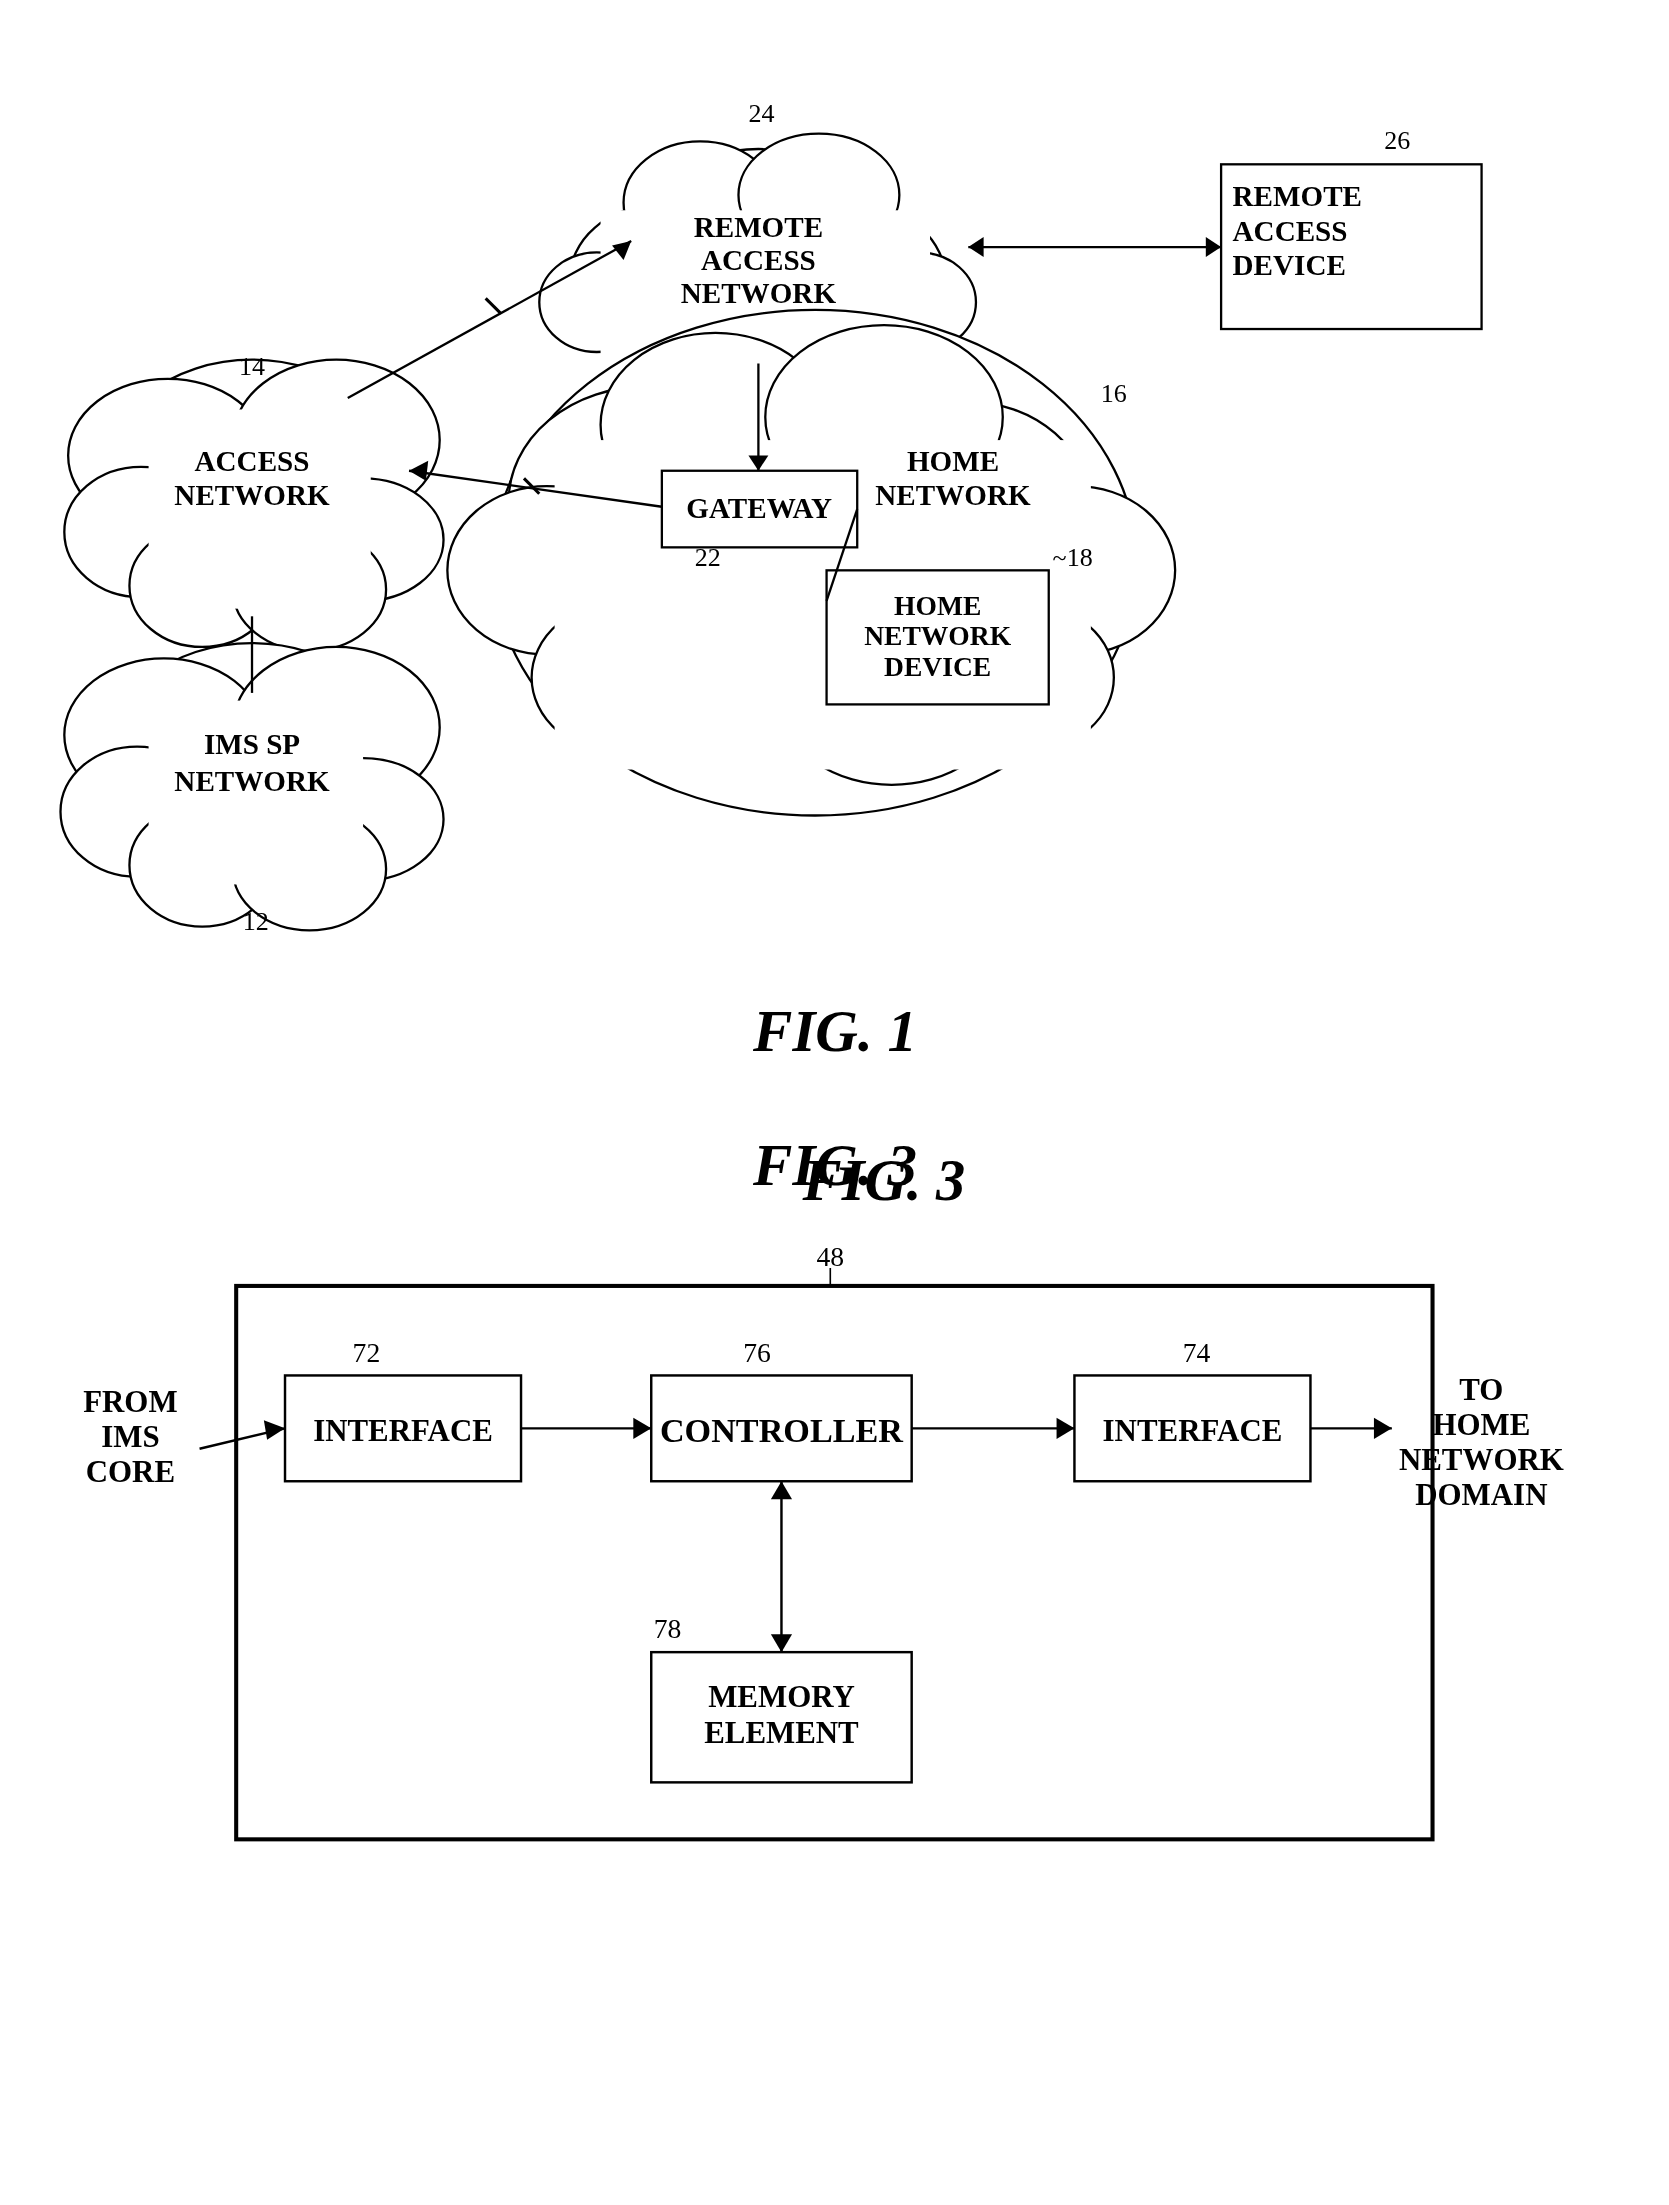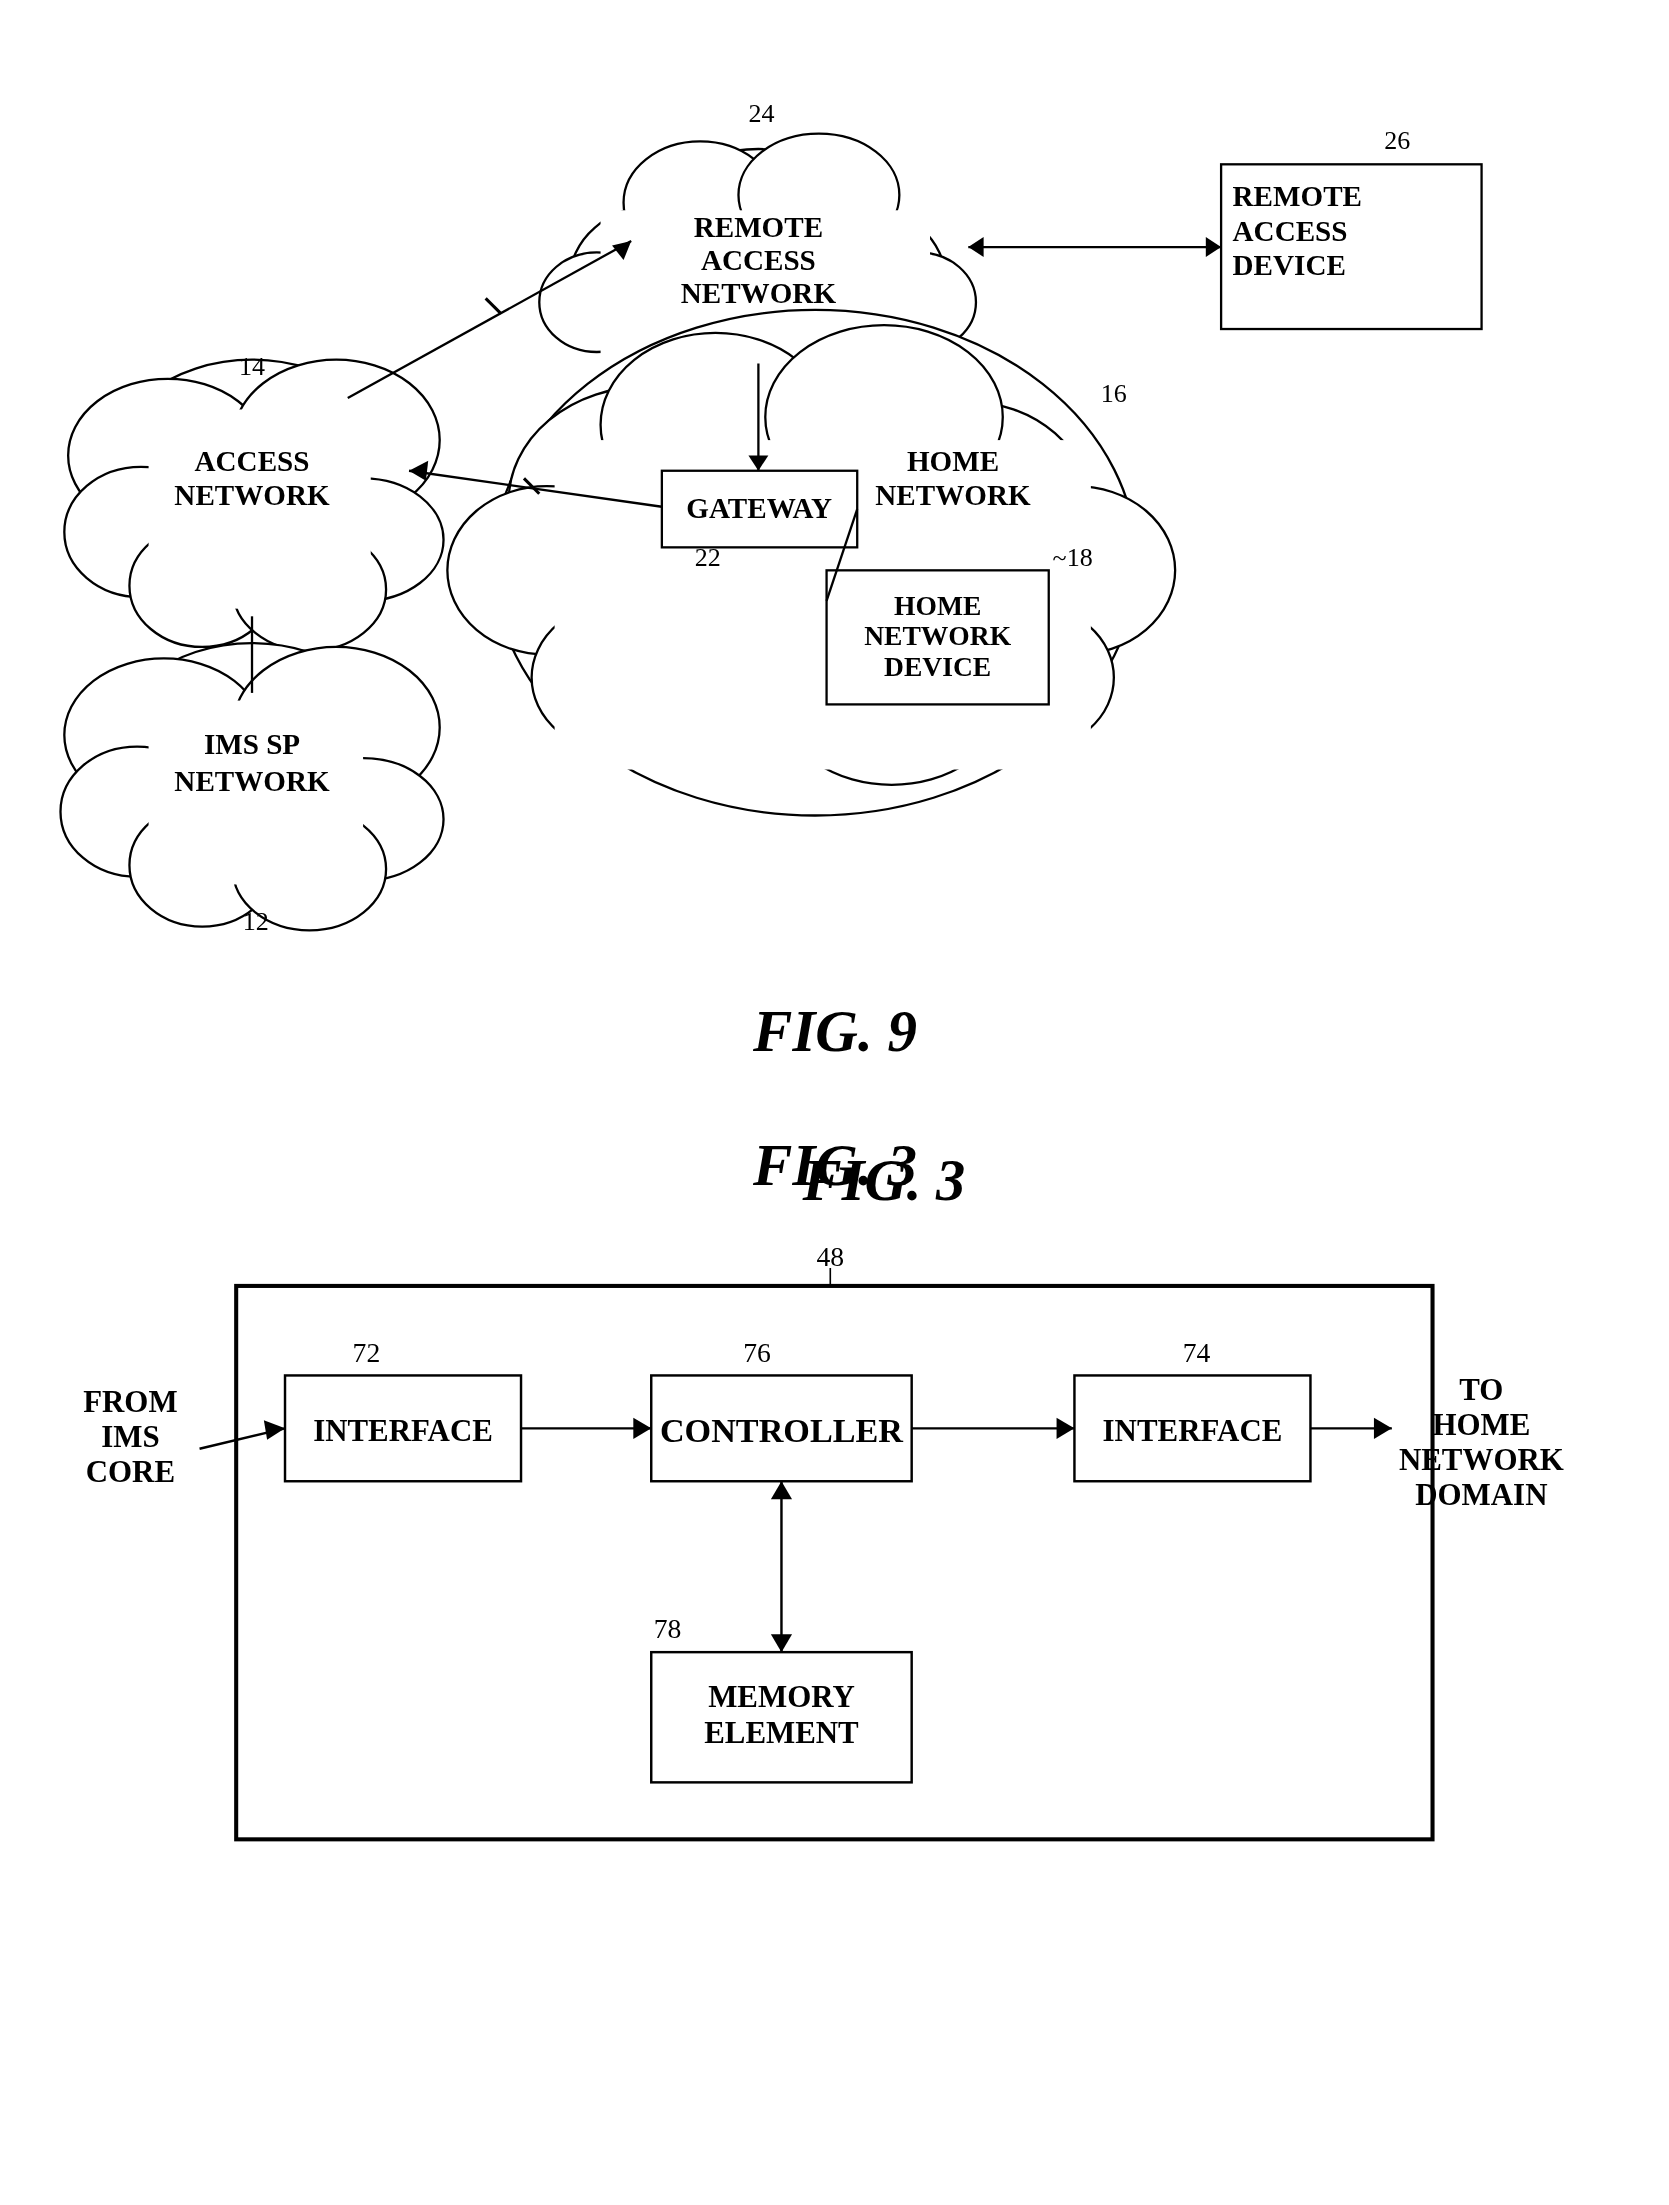--- a/index.html
+++ b/index.html
@@ -178,21 +178,21 @@
       <polygon points="760,210 750,235 735,216" fill="black"></polygon>
 
       <line x1="590" y1="305" x2="570" y2="285" stroke="black" stroke-width="4"></line>
 
       <line x1="265" y1="700" x2="265" y2="800" stroke="black" stroke-width="3"></line>
 
       <line x1="1055" y1="560" x2="1015" y2="680" stroke="black" stroke-width="3"></line>
 
     </svg>
 
-    <div class="fig-label" style="bottom: 41px; left: 50%; transform: translateX(-50%);">FIG. 9</div>
+    <div class="fig-label" style="bottom: 41px; left: 50%; transform: translateX(-50%);">FIG. 1</div>
 
   </div>
 
   <div class="fig3-area">
 
     <div class="fig-label" style="top: 8.1px; left: 50%; transform: translateX(-50%);">FIG. 3</div>
 
     <svg viewBox="0 0 2052 1350" width="1670" height="1099" xmlns="http://www.w3.org/2000/svg" style="position:absolute; top:0; left:0;">
 
       <text x="1026" y="95" text-anchor="middle" font-size="72" font-style="italic" font-weight="bold" font-family="Times New Roman, serif">FIG. 3</text>

